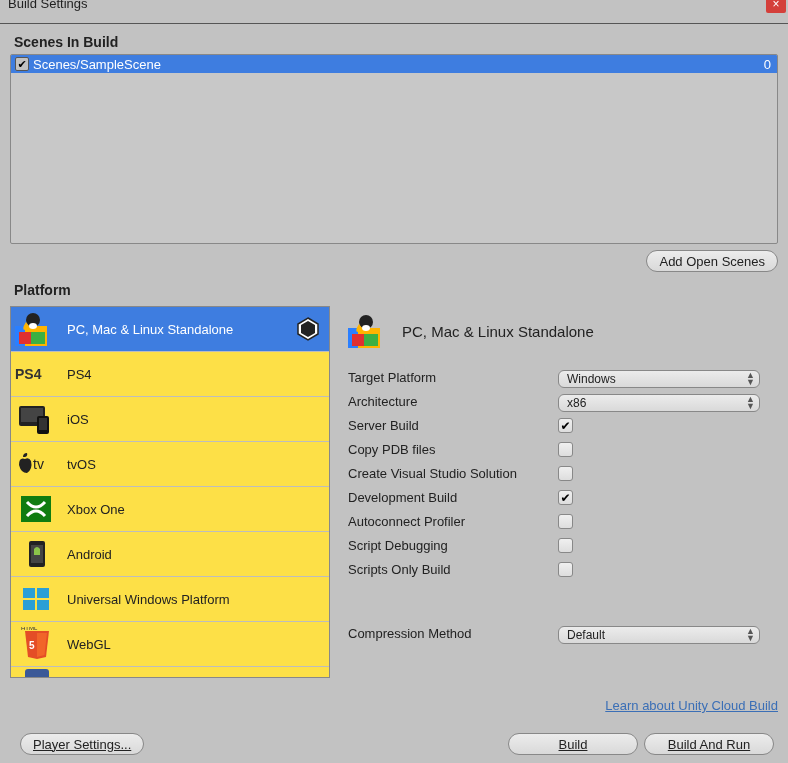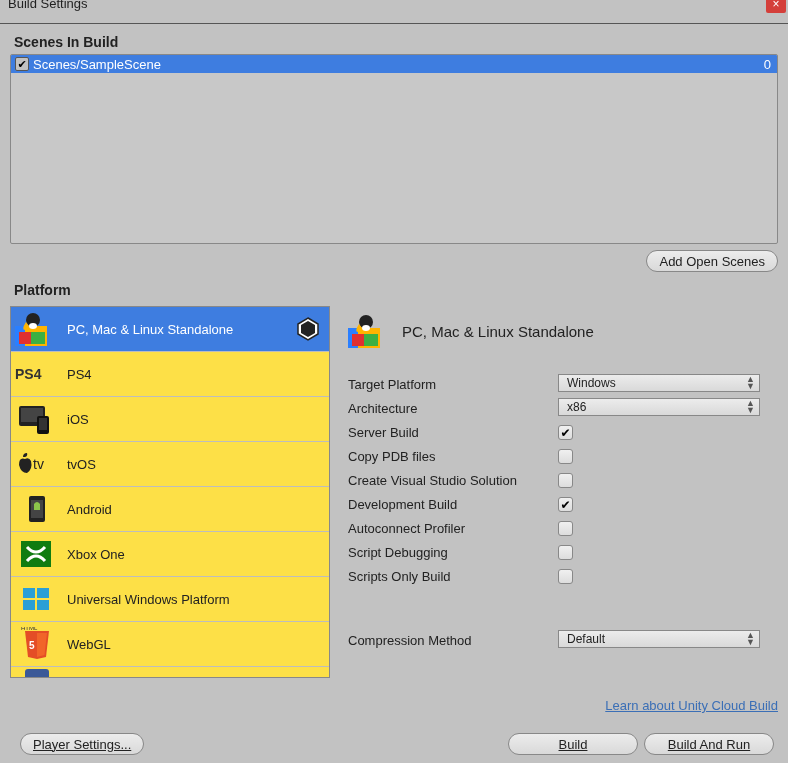--- a/index.html
+++ b/index.html
@@ -31,25 +31,25 @@
   .plat-item { height: 45px; display: flex; align-items: center; padding: 0 8px 0 4px; border-bottom: 1px solid #bdbdbd; background: #fde047; cursor: pointer; gap: 10px; }
   .plat-item.selected { background: #3e7de0; color: #fff; }
   .plat-icon { width: 42px; height: 38px; display: flex; align-items: center; justify-content: center; flex-shrink: 0; }
   .plat-item .unity-badge { margin-left: auto; width: 26px; height: 26px; }
 
   .detail-pane { flex: 1; padding-top: 4px; }
   .detail-header { display: flex; align-items: center; gap: 12px; height: 42px; margin-bottom: 18px; }
   .detail-header .plat-icon { width: 42px; height: 38px; }
   .detail-title { font-size: 15px; }
 
-  .opt-row { display: flex; align-items: flex-end; height: 22px; margin-bottom: 2px; }
+  .opt-row { display: flex; align-items: flex-start; height: 22px; margin-bottom: 2px; }
   .opt-label { width: 210px; font-size: 13px; }
   .opt-ctrl { flex: 1; }
 
-  .dropdown { width: 202px; height: 18px; border: 1px solid #888; border-radius: 0; background: linear-gradient(#ececec,#d9d9d9); display: flex; align-items: center; padding: 0 4px 0 8px; font-size: 12px; cursor: pointer; position: relative; }
+  .dropdown { width: 202px; height: 18px; border: 1px solid #888; border-radius: 6px; background: linear-gradient(#ececec,#d9d9d9); display: flex; align-items: center; padding: 0 4px 0 8px; font-size: 12px; cursor: pointer; position: relative; }
   .dropdown .caret { position: absolute; right: 4px; top: 1px; font-size: 9px; line-height: 7px; color: #555; display: flex; flex-direction: column; }
 
   .chk2 { width: 15px; height: 15px; border: 1px solid #888; border-radius: 3px; background: linear-gradient(#f0f0f0,#ddd); display: flex; align-items: center; justify-content: center; font-size: 12px; color: #000; cursor: pointer; }
 
   .cloud-link { text-align: right; color: #3b6fb6; font-size: 13px; text-decoration: underline; cursor: pointer; margin-top: 50px; }
 
   .bottom-row { position: absolute; left: 0; right: 0; bottom: 8px; display: flex; padding: 0 14px; align-items: center; text-decoration: underline; }
   .bottom-row .spacer { flex: 1; }
   .bottom-row .btn { min-width: 130px; margin-left: 6px; }
   .bottom-row .btn.ps { min-width: 0; }
@@ -135,36 +135,36 @@
             <path d="M4 14 Q4 6 10 8 Q14 6 16 10 Q18 18 12 22 Q6 22 4 14 Z" fill="#222"></path>
             <text x="18" y="18" font-size="14" fill="#222" font-family="Arial">tv</text>
           </svg>
         </span>
         <span>tvOS</span>
       </div>
 
       <div class="plat-item">
         <span class="plat-icon">
           <svg width="42" height="34" viewBox="0 0 42 34">
+            <rect x="6" y="4" width="30" height="26" fill="#107c10"></rect>
+            <path d="M12 10 Q21 20 30 10 M12 24 Q21 14 30 24" stroke="#fff" stroke-width="3" fill="none"></path>
+          </svg>
+        </span>
+        <span>Xbox One</span>
+      </div>
+
+      <div class="plat-item">
+        <span class="plat-icon">
+          <svg width="42" height="34" viewBox="0 0 42 34">
             <rect x="14" y="4" width="16" height="26" rx="2" fill="#222"></rect>
             <rect x="16" y="8" width="12" height="18" fill="#444"></rect>
             <path d="M19 12 Q22 8 25 12 L25 18 L19 18 Z" fill="#8bc34a"></path>
           </svg>
         </span>
         <span>Android</span>
-      </div>
-
-      <div class="plat-item">
-        <span class="plat-icon">
-          <svg width="42" height="34" viewBox="0 0 42 34">
-            <rect x="6" y="4" width="30" height="26" fill="#107c10"></rect>
-            <path d="M12 10 Q21 20 30 10 M12 24 Q21 14 30 24" stroke="#fff" stroke-width="3" fill="none"></path>
-          </svg>
-        </span>
-        <span>Xbox One</span>
       </div>
 
       <div class="plat-item">
         <span class="plat-icon">
           <svg width="42" height="34" viewBox="0 0 42 34">
             <rect x="8" y="6" width="12" height="10" fill="#2a9fd6"></rect>
             <rect x="22" y="6" width="12" height="10" fill="#2a9fd6"></rect>
             <rect x="8" y="18" width="12" height="10" fill="#2a9fd6"></rect>
             <rect x="22" y="18" width="12" height="10" fill="#2a9fd6"></rect>
           </svg>

